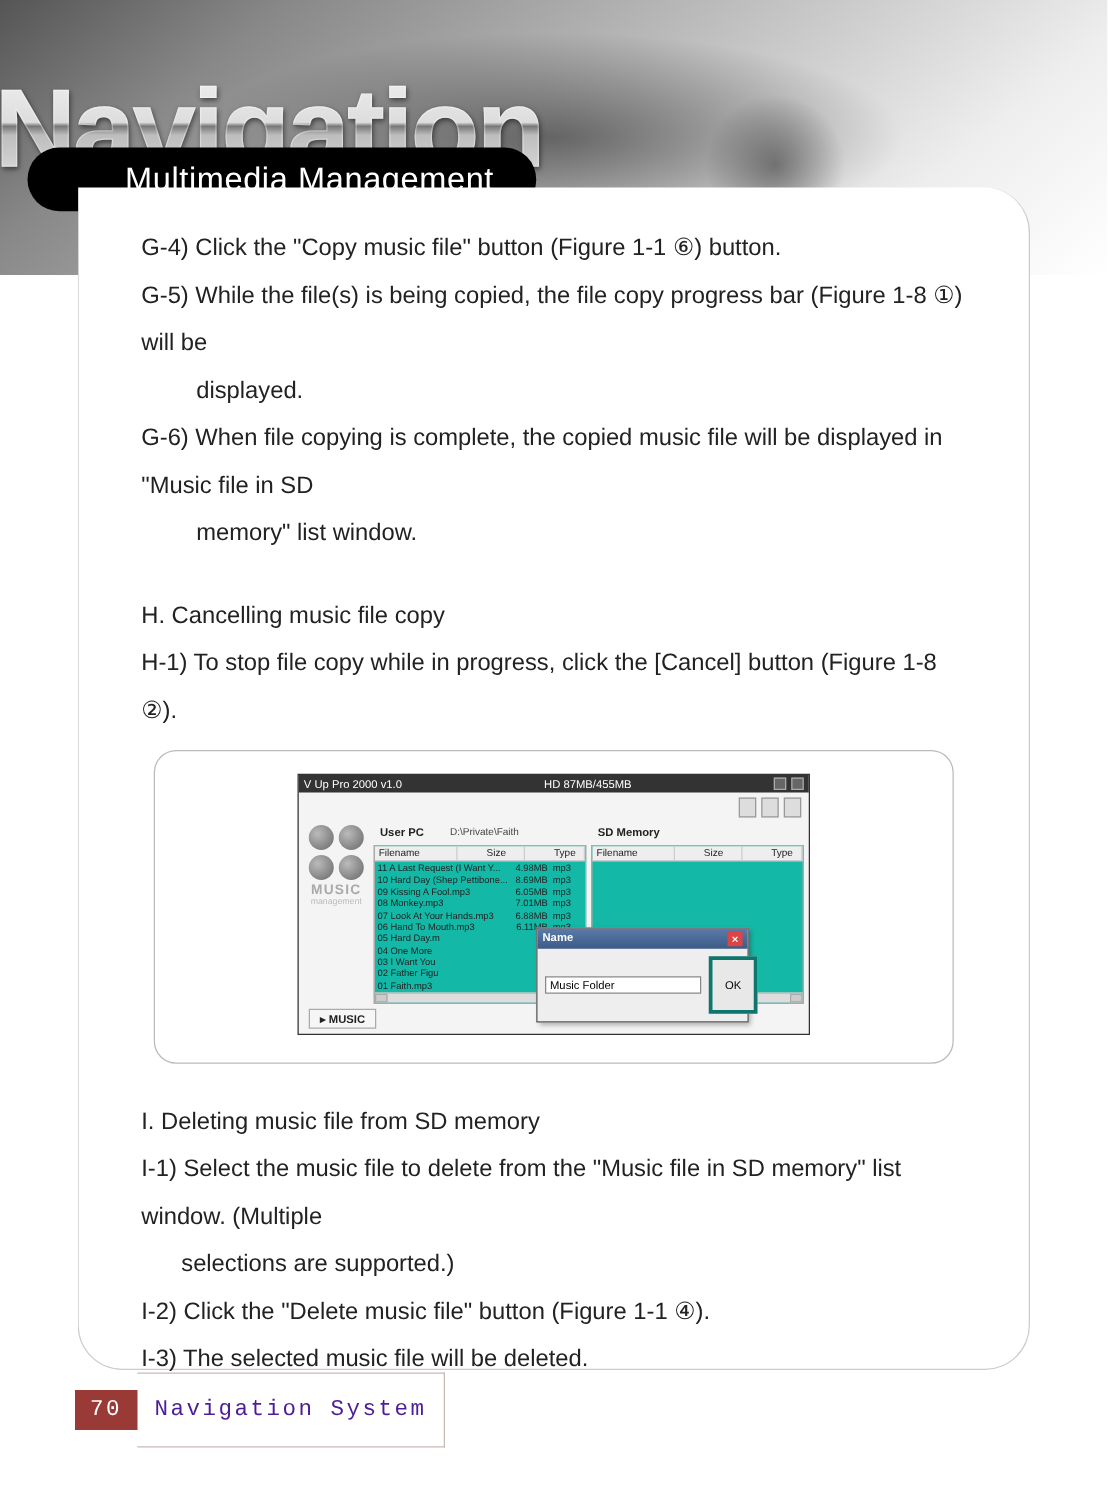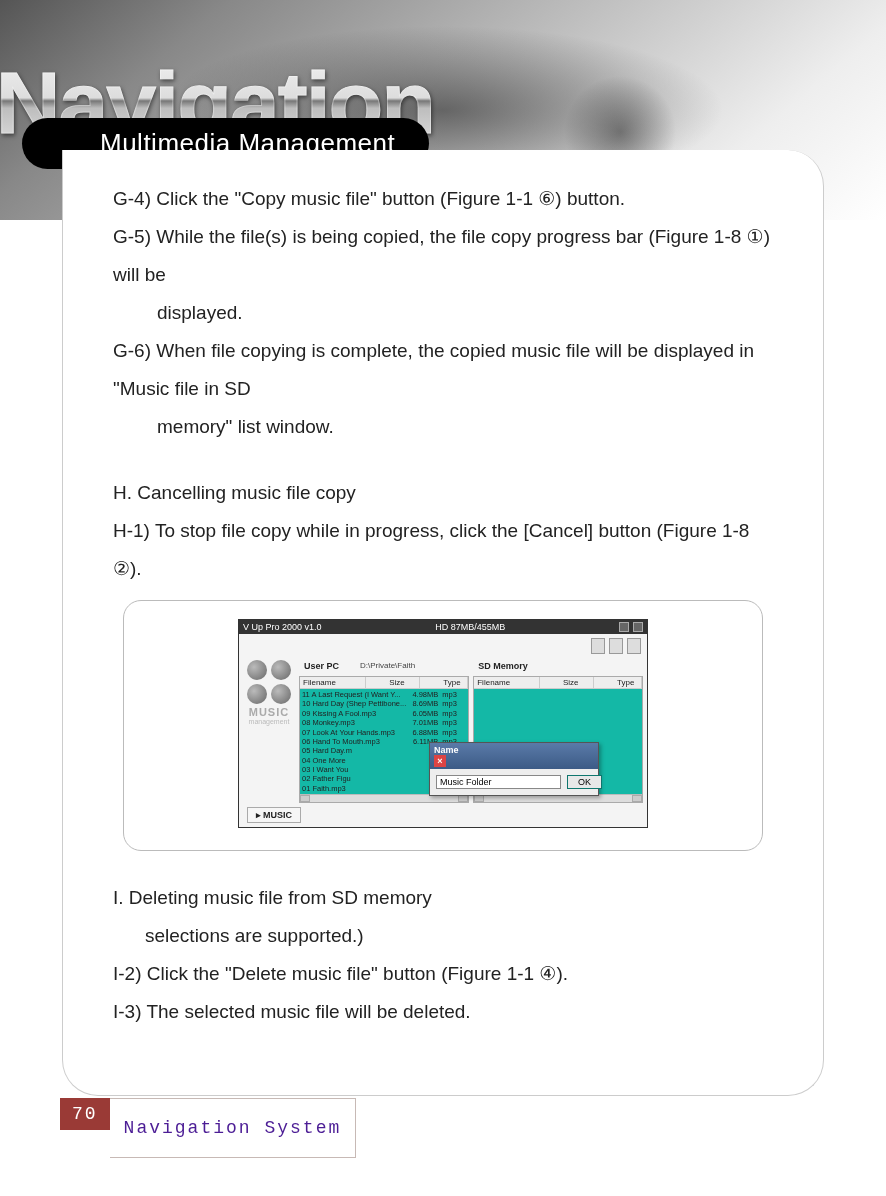--- a/index.html
+++ b/index.html
@@ -136,29 +136,29 @@
     position:absolute;
     left: 130px; top: 88px;
     width: 170px;
     border:1px solid #555;
     background:#eee;
     box-shadow: 2px 2px 4px rgba(0,0,0,.3);
   }
   .dlg-title {
     background: linear-gradient(#5a7aa8,#3c5b86);
     color:#fff; font-size:9px; font-weight:bold;
-    padding:2px 4px; display:flex; justify-content:space-between;flex-direction:column;
+    padding:2px 4px; display:flex; justify-content:space-between;
   }
   .dlg-title .x { background:#d44; width:12px; height:12px; text-align:center; line-height:12px; font-size:9px;}
   .dlg-body { padding:6px; display:flex; gap:6px; align-items:center; }
   .dlg-body input {
     flex:1; font-size:9px; padding:1px 3px; border:1px solid #888; background:#fff;
   }
   .dlg-body button {
-    font-size:9px; padding:1px 10px; border:1px solid #0f766e; background:#e8e8e8;
+    font-size:9px; padding:15px 10px; border:3px solid #0f766e; background:#e8e8e8;
   }
   .toolbar-icons {
     display:flex; gap:4px; justify-content:flex-end; padding:4px 6px 0 0;
   }
   .toolbar-icons .ic { width:14px; height:16px; background:#ddd; border:1px solid #999; }
   .app-scroll { height:8px; background:#ddd; border-top:1px solid #bbb; display:flex; }
   .app-scroll .arr { width:10px; background:#ccc; border:1px solid #aaa; }
   .app-scroll .track { flex:1; }
   .menu-bar { padding:4px 8px; }
   .menu-btn {
@@ -170,21 +170,21 @@
     font-weight:bold;
     font-family: Arial, sans-serif;
     font-size: 17px;
     margin-top: 18px;
   }
   .footer {
     position:absolute;
     left: 60px;
     bottom: 38px;
     display:flex;
-    align-items:flex-start;
+    align-items:center;
   }
   .page-num {
     background:#9a3a36;
     color:#fff;
     font-size:18px;
     padding:6px 12px;
     font-family: "Courier New", monospace;
     letter-spacing:2px;
   }
   .footer-label {
@@ -348,20 +348,21 @@
       </div>
       <div class="menu-bar">
         <span class="menu-btn">▸ <span>MUSIC</span></span>
       </div>
     </div>
   </div>
 
   <div class="gap"></div>
   <div class="body-text">
     <p>I. Deleting music file from SD memory</p>
+    <p>I-1) Select the music file to delete from the "Music file in SD memory" list window. (Multiple</p>
     <p class="indent" style="padding-left:32px">selections are supported.)</p>
     <p>I-2) Click the "Delete music file" button (Figure 1-1 ④).</p>
     <p>I-3) The selected music file will be deleted.</p>
   </div>
 </div>
 
 <div class="footer">
   <div class="page-num">70</div>
   <div class="footer-label">Navigation System</div>
 </div>

